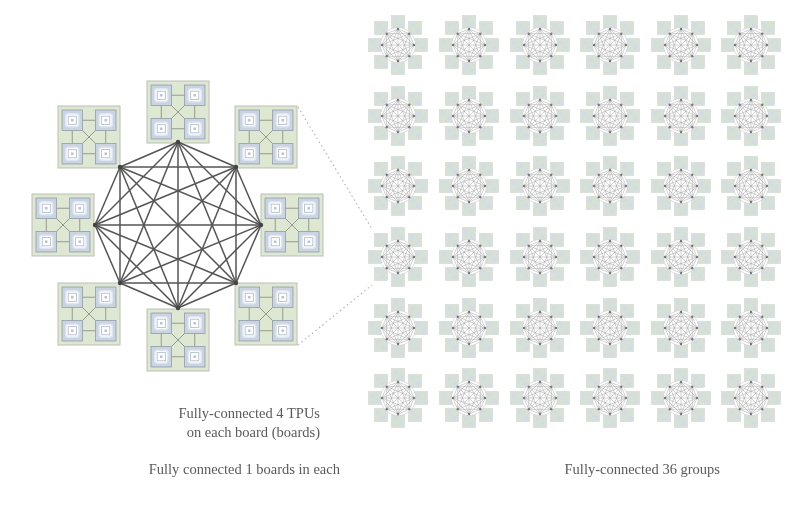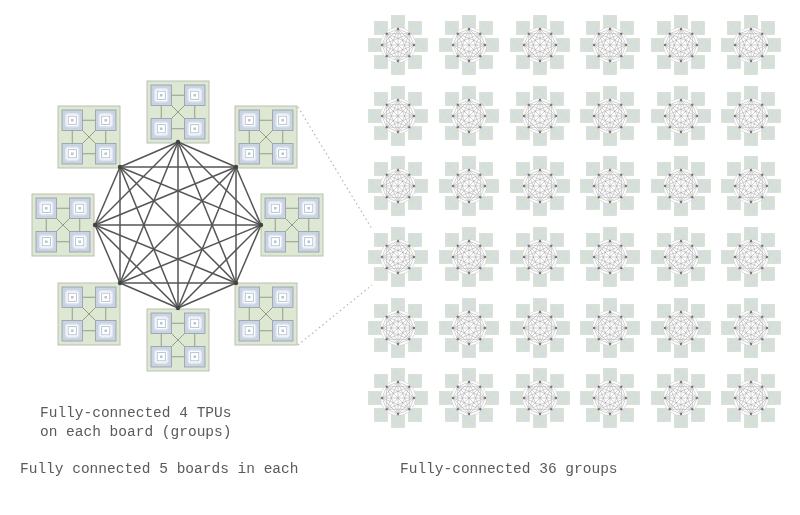--- a/index.html
+++ b/index.html
@@ -1,18 +1,18 @@
 <!DOCTYPE html>
 <html><head>
 <meta charset="utf-8">
 <style>
   html, body { margin:0; padding:0; background:#ffffff; }
   body { width:800px; height:515px; position:relative; overflow:hidden; font-family:"Liberation Sans", sans-serif; }
   #diagram { position:absolute; left:0; top:0; width:800px; height:515px; }
-  .caption { position:absolute; text-align:left; color:#5a5a5a; font-size:14.5px; line-height:19px; font-family:Liberation Mono, monospace; }
+  .caption { position:absolute; text-align:right; color:#5a5a5a; font-size:14.5px; line-height:19px; font-family:Liberation Serif, serif; }
   .caption span { display:block; }
 </style>
 </head>
 <body>
 
 <svg id="diagram" xmlns="http://www.w3.org/2000/svg" width="800" height="515" viewBox="0 0 800 515">
   <g id="zoom-lines">
       <line x1="298" y1="107" x2="372" y2="229" stroke="#b5b5b5" stroke-width="1.2" stroke-dasharray="1.5 3"></line>
       <line x1="298" y1="345" x2="372" y2="285" stroke="#b5b5b5" stroke-width="1.2" stroke-dasharray="1.5 3"></line>
     </g>
@@ -2587,20 +2587,20 @@
         <circle cx="751" cy="414" r="1.2" fill="#777"></circle>
         <circle cx="739.6862915010153" cy="409.31370849898474" r="1.2" fill="#777"></circle>
         <circle cx="735" cy="398" r="1.2" fill="#777"></circle>
         <circle cx="739.6862915010153" cy="386.68629150101526" r="1.2" fill="#777"></circle>
       </g>
     </g>
 </svg>
 
 <div class="caption" style="left:40px; top:404px; width:280px;">
   <span>Fully-connected 4 TPUs</span>
-  <span>on each board (groups)</span>
+  <span>on each board (boards)</span>
 </div>
 <div class="caption" style="left:20px; top:460px; width:320px;">
-  <span>Fully connected 5 boards in each</span>
+  <span>Fully connected 1 boards in each</span>
 </div>
-<div class="caption" style="left:400px; top:460px; width:300px;">
+<div class="caption" style="left:420px; top:460px; width:300px;">
   <span>Fully-connected 36 groups</span>
 </div>
 
 </body></html>

